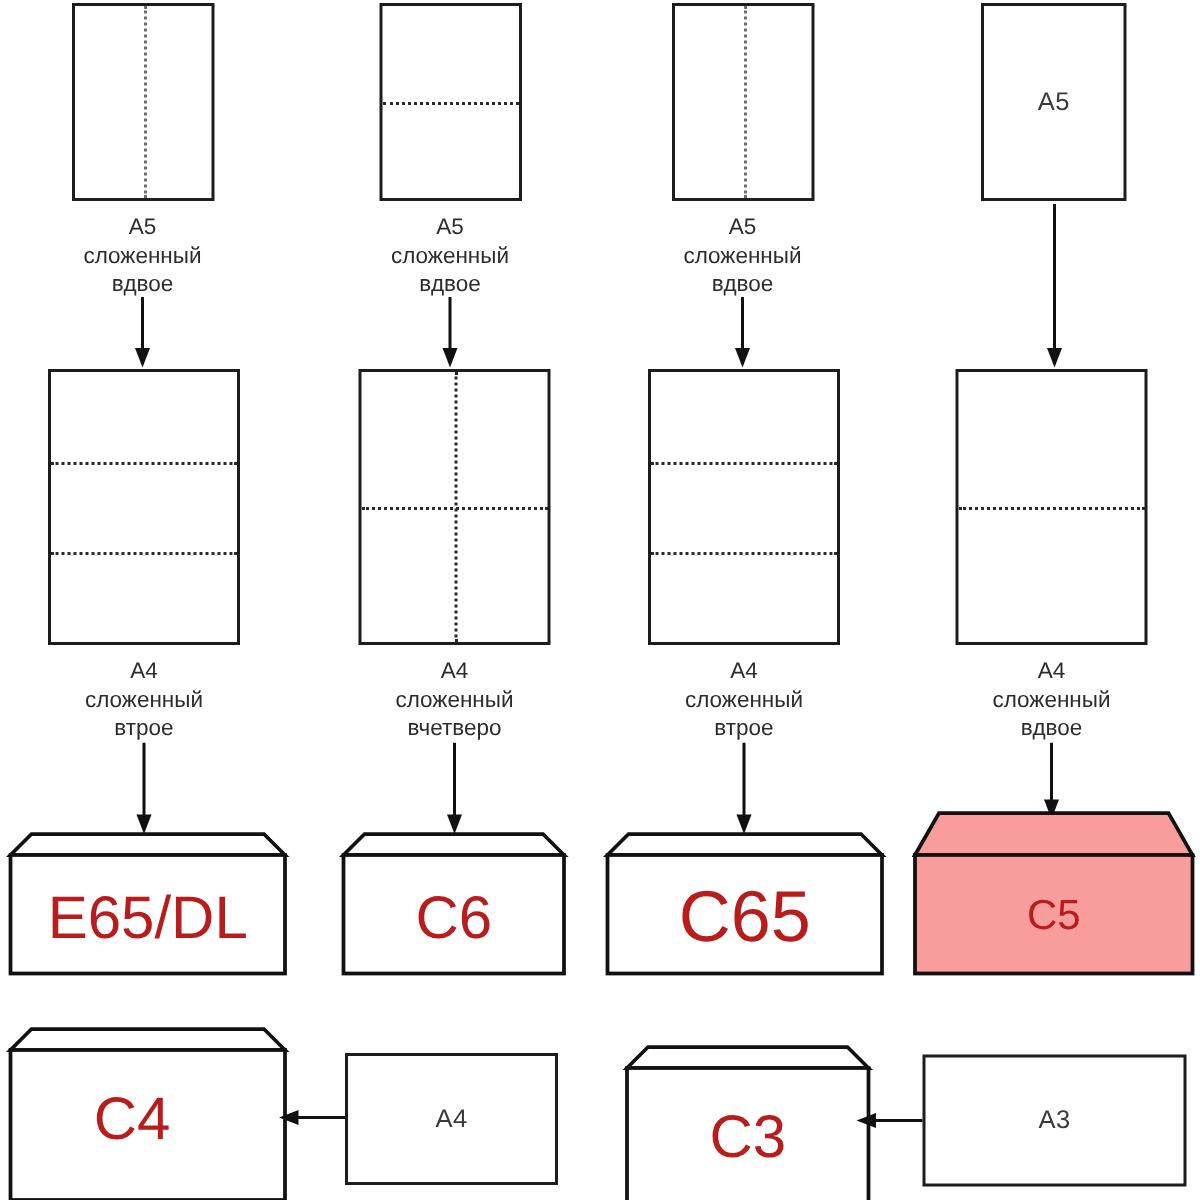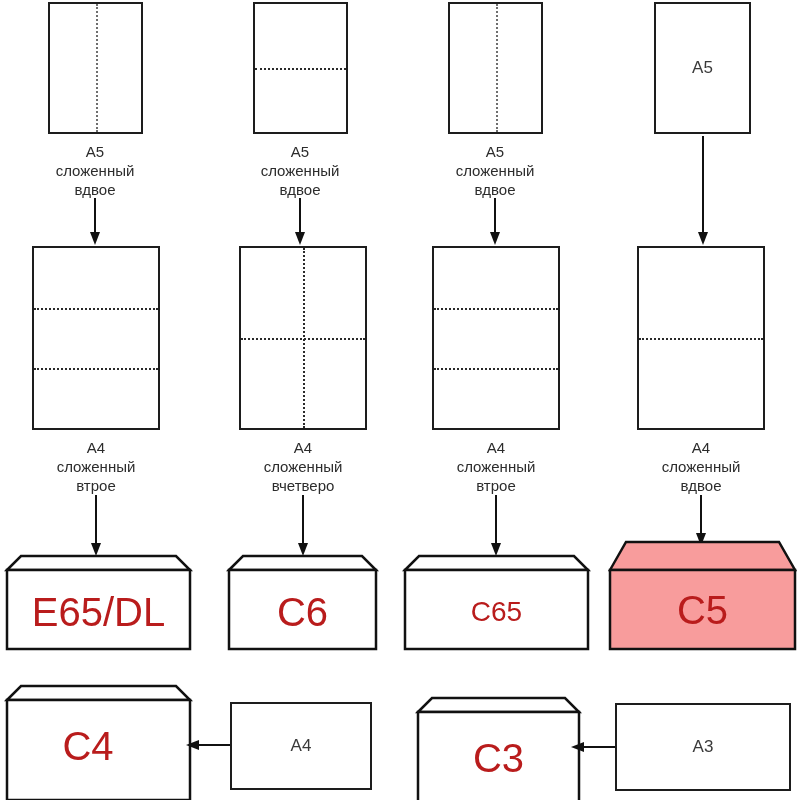--- a/index.html
+++ b/index.html
@@ -207,29 +207,29 @@
       <rect x="0" y="16" width="147" height="79" fill="#ffffff" stroke="#111" stroke-width="2.5"></rect>
     </svg>
     <div class="env-text" style="top:36px; font-size:40px; line-height:44px;">C6</div>
   </div>
 
   <div class="envelope" style="left:405px; top:554px; width:183px; height:96px;">
     <svg width="183" height="96" viewBox="0 0 183 96" preserveAspectRatio="none">
       <path d="M0,16 L14,2 L169,2 L183,16 Z" fill="#ffffff" stroke="#111" stroke-width="2.5" stroke-linejoin="miter"></path>
       <rect x="0" y="16" width="183" height="79" fill="#ffffff" stroke="#111" stroke-width="2.5"></rect>
     </svg>
-    <div class="env-text" style="top:36px; font-size:28px; line-height:44px;">C65</div>
+    <div class="env-text" style="top:36px; font-size:48px; line-height:44px;">C65</div>
   </div>
 
   <div class="envelope" style="left:610px; top:540px; width:185px; height:110px;">
     <svg width="185" height="110" viewBox="0 0 185 110" preserveAspectRatio="none">
       <path d="M0,30 L16,2 L169,2 L185,30 Z" fill="#f89c9c" stroke="#111" stroke-width="2.5" stroke-linejoin="miter"></path>
       <rect x="0" y="30" width="185" height="79" fill="#f89c9c" stroke="#111" stroke-width="2.5"></rect>
     </svg>
-    <div class="env-text" style="top:48px; font-size:40px; line-height:44px;">C5</div>
+    <div class="env-text" style="top:48px; font-size:28px; line-height:44px;">C5</div>
   </div>
 
   <div class="envelope" style="left:7px; top:684px; width:162px; height:116px;">
     <svg width="183" height="116" viewBox="0 0 183 116" preserveAspectRatio="none">
       <path d="M0,16 L14,2 L169,2 L183,16 Z" fill="#ffffff" stroke="#111" stroke-width="2.5" stroke-linejoin="miter"></path>
       <rect x="0" y="16" width="183" height="100" fill="#ffffff" stroke="#111" stroke-width="2.5"></rect>
     </svg>
     <div class="env-text" style="top:40px; font-size:40px; line-height:44px;">C4</div>
   </div>
 

